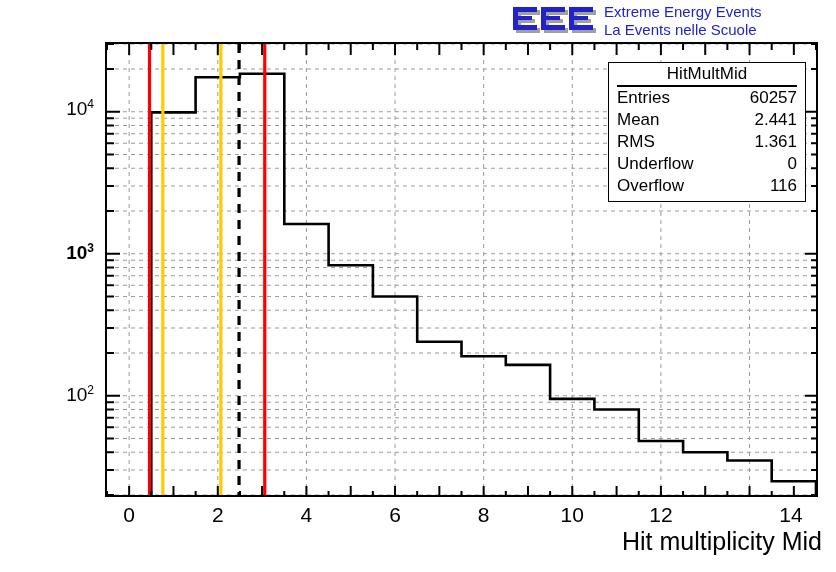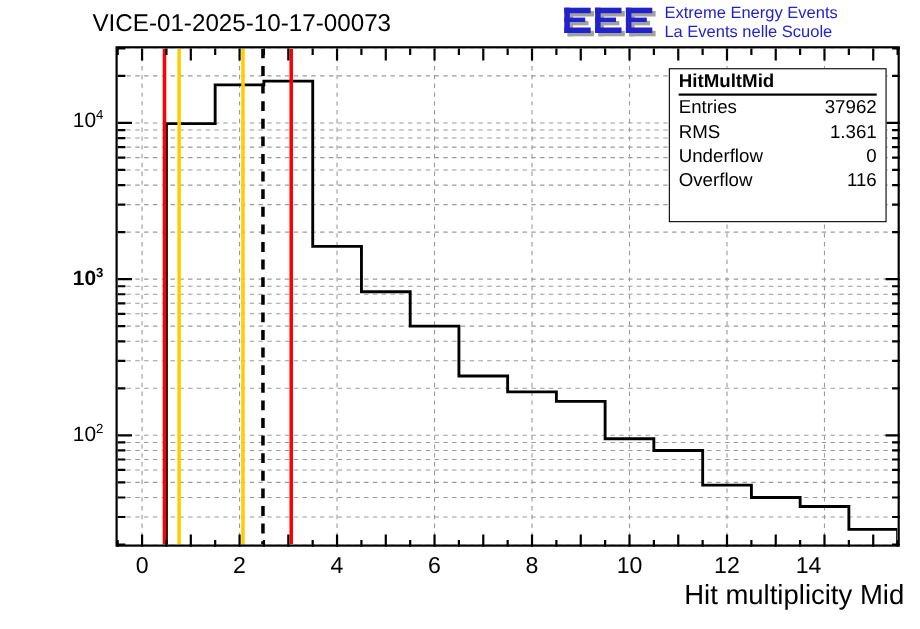--- a/index.html
+++ b/index.html
@@ -48,33 +48,32 @@
     font-size:25px;color:#000;white-space:nowrap;text-align:right;
   }
 
   
   .stats{
     position:absolute;left:608px;top:62px;width:198px;height:140px;
     background:#fff;border:1px solid #000;box-sizing:border-box;
     font-size:17px;color:#000;
   }
   .stats-title{
-    text-align:left;padding-top:1px;padding-bottom:1px;
-    border-bottom:2px solid #000;margin:0 8px;font-weight:bold;
+    text-align:center;padding-top:1px;padding-bottom:1px;
+    border-bottom:2px solid #000;margin:0 8px;
   }
   .stats-row{display:flex;justify-content:space-between;padding:0px 8px;line-height:22px;gap:36px;}
   .stats-row .k{text-align:left;}
   .stats-row .v{text-align:right;}
 </style>
 </head>
 <body>
 
 <div id="root">
 
-  <div class="plot-title">VICE-01-2025-10-17-00073</div>
 
   <div class="logo-wrap">
     <svg class="logo-eee" viewBox="0 0 86 34">
       <g fill="#a0a0a0">
         <rect x="4" y="6" width="24" height="5"></rect>
           <rect x="4" y="15" width="19" height="4"></rect>
           <rect x="4" y="24" width="24" height="5"></rect>
           <rect x="4" y="6" width="5" height="23"></rect>
         <rect x="32" y="6" width="24" height="5"></rect>
           <rect x="32" y="15" width="19" height="4"></rect>
@@ -291,31 +290,35 @@
     </div>
 
   <div id="xlabels">
       <div class="xlab" style="left: 111.156px;">0</div>
       <div class="xlab" style="left: 199.781px;">2</div>
       <div class="xlab" style="left: 288.406px;">4</div>
       <div class="xlab" style="left: 377.031px;">6</div>
       <div class="xlab" style="left: 465.656px;">8</div>
       <div class="xlab" style="left: 554.281px;">10</div>
       <div class="xlab" style="left: 642.906px;">12</div>
-      <div class="xlab" style="left: 717px;">14</div>
+      <div class="xlab" style="left: 773px;">14</div>
     </div>
 
   <div class="axis-title">Hit multiplicity Mid</div>
 
   <div class="stats">
     <div class="stats-title">HitMultMid</div>
     <div id="stats-rows">
         <div class="stats-row">
           <span class="k">Entries</span>
-          <span class="v">37962</span>
+          <span class="v">60257</span>
+        </div>
+        <div class="stats-row">
+          <span class="k">Mean</span>
+          <span class="v">2.441</span>
         </div>
         <div class="stats-row">
           <span class="k">RMS</span>
           <span class="v">1.361</span>
         </div>
         <div class="stats-row">
           <span class="k">Underflow</span>
           <span class="v">0</span>
         </div>
         <div class="stats-row">

